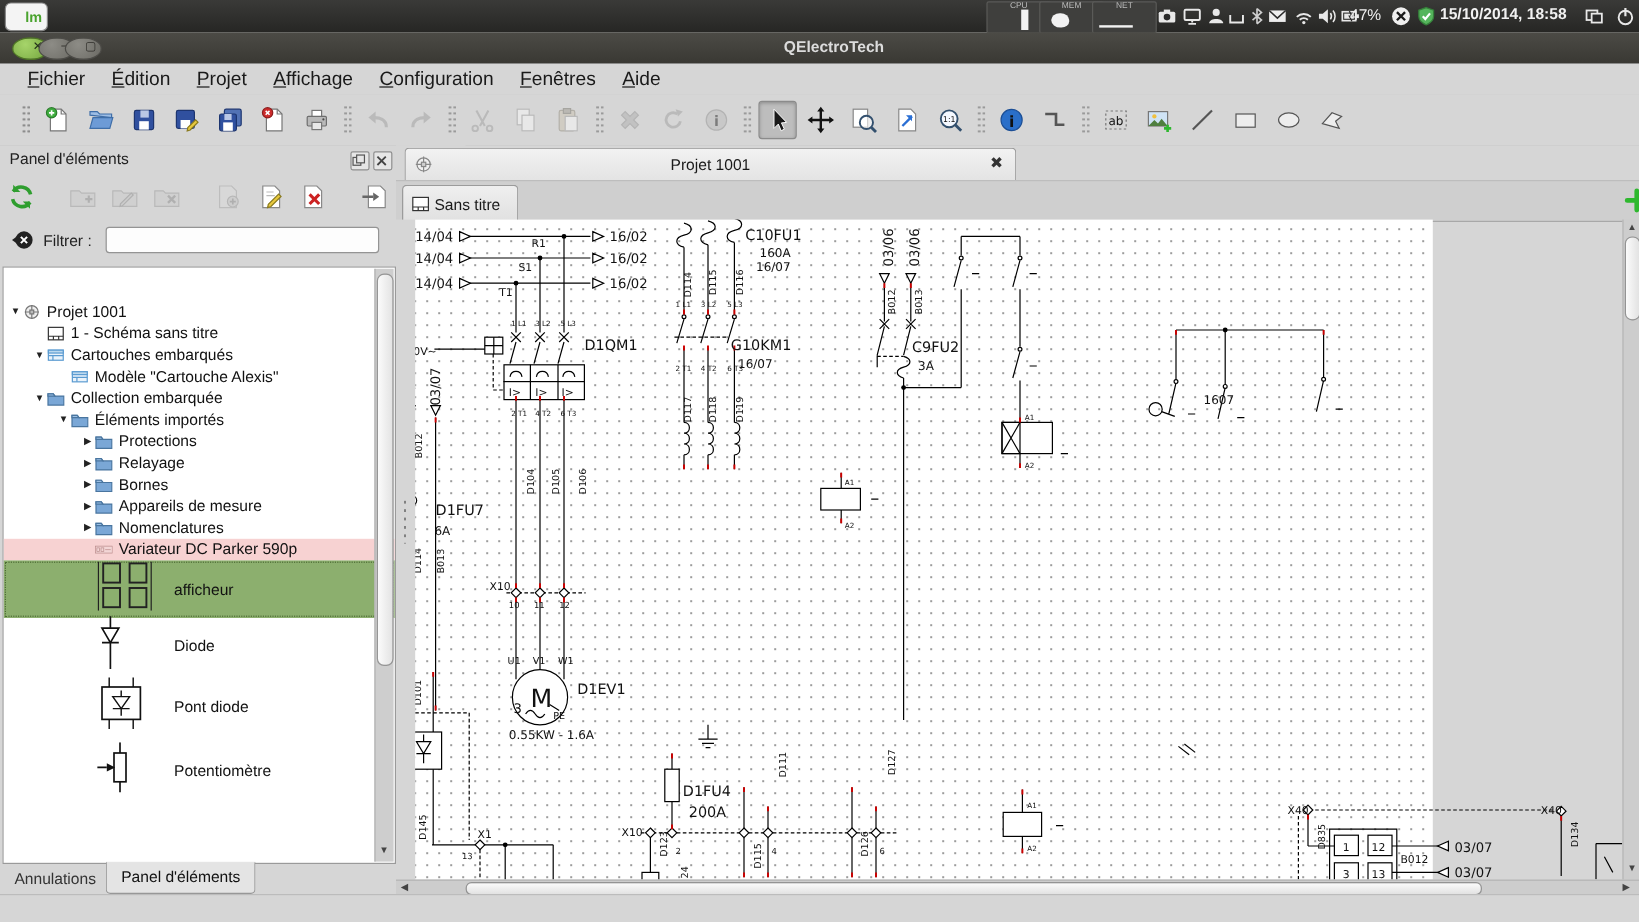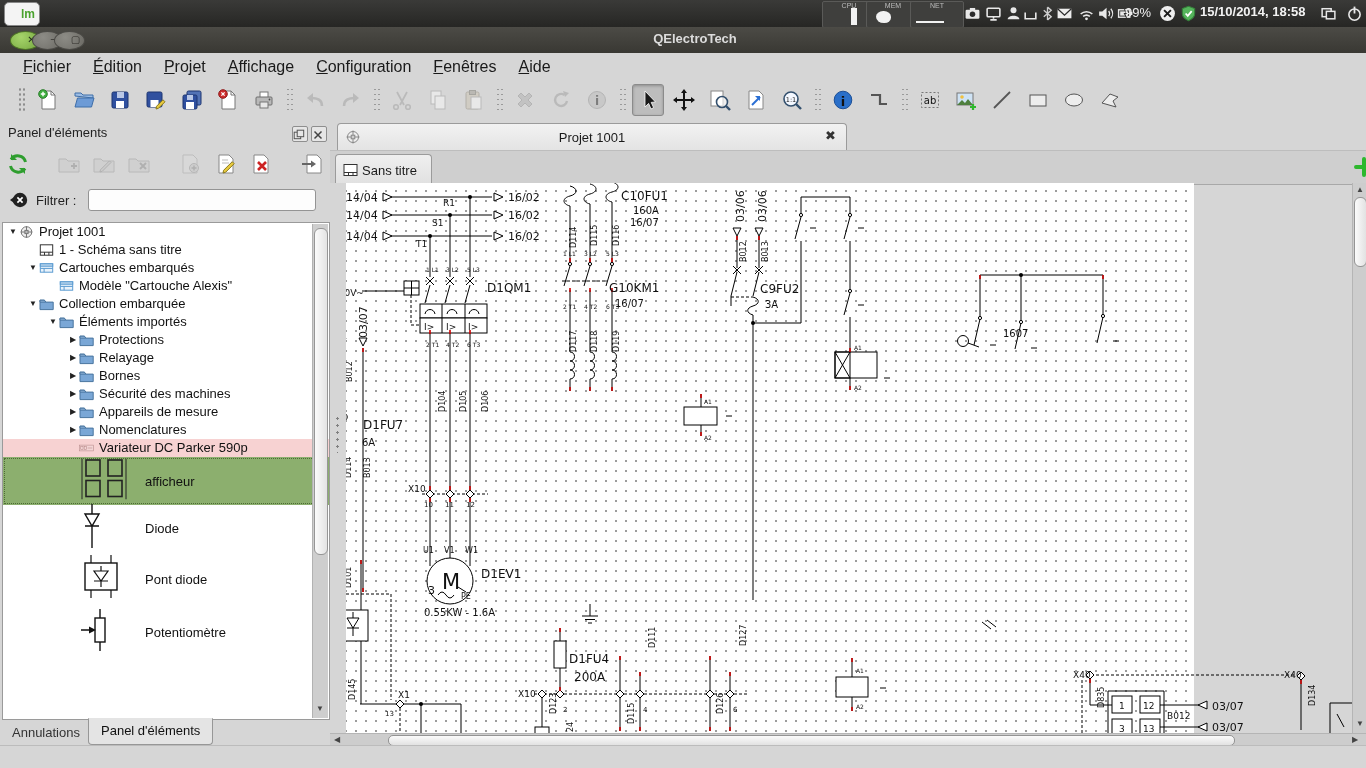--- a/index.html
+++ b/index.html
@@ -158,21 +158,21 @@
           </svg></span>
         <span class="abs tray" style="left: 1308px;"><svg viewBox="0 0 16 16">
             <rect x="2" y="3.5" width="8.5" height="7.5" fill="none" stroke="#e8e8e8" stroke-width="1.4"></rect>
             <rect x="6" y="6" width="8" height="7" fill="#2b2b2b" stroke="#e8e8e8" stroke-width="1.4"></rect>
           </svg></span>
         <span class="abs tray" style="left: 1334px;"><svg viewBox="0 0 16 16">
             <circle cx="8" cy="9" r="5.3" fill="none" stroke="#e8e8e8" stroke-width="1.5"></circle>
             <path d="M8,1.5V8" stroke="#e8e8e8" stroke-width="1.7"></path>
           </svg></span>
       </div>
-    <div class="abs" id="battpct" style="left:1113px;">99%</div>
+    <div class="abs" id="battpct" style="left:1113px;">47%</div>
     <div class="abs" id="sysclock" style="left:1188px;">15/10/2014, 18:58</div>
   </div>
 
   <div class="abs" id="titlebar">
     <div class="abs winbtn" id="btn-close">✕</div>
     <div class="abs winbtn" id="btn-min">−</div>
     <div class="abs winbtn" id="btn-max">▢</div>
     <div class="abs" id="wintitle">QElectroTech</div>
   </div>
 
@@ -439,21 +439,21 @@
       <span id="filter-clear"><svg viewBox="0 0 20 20">
             <path d="M2,10l4,-3v6z" fill="#222"></path>
             <circle cx="12" cy="10" r="7.2" fill="#222"></circle>
             <path d="M9.4,7.4l5.2,5.2 M14.6,7.4l-5.2,5.2" stroke="#fff" stroke-width="1.7"></path>
           </svg></span>
       <span id="filter-label">Filtrer :</span>
       <input id="filter-input" value="" style="">
     </div>
     <div id="tree">
       <div id="tree-rows">
-          <div class="trow" style="padding-left: 4px;"><span class="exp">▼</span><span class="ticon"><svg viewBox="0 0 14 14">
+          <div class="trow" style="padding-left: 4px; margin-top: 28px;"><span class="exp">▼</span><span class="ticon"><svg viewBox="0 0 14 14">
                 <circle cx="7" cy="7" r="5.3" fill="#eee" stroke="#777"></circle>
                 <path d="M7,1.2V12.8 M1.2,7H12.8" stroke="#777"></path>
                 <rect x="5.4" y="5.4" width="3.2" height="3.2" fill="#bbb" stroke="#777"></rect>
               </svg></span><span class="tlabel">Projet 1001</span></div>
           <div class="trow" style="padding-left: 24px;"><span class="exp"></span><span class="ticon"><svg viewBox="0 0 14 14">
                 <rect x="0.8" y="1.8" width="12.4" height="10.4" fill="#fff" stroke="#333"></rect>
                 <path d="M0.8,9.2H13.2 M5,9.2V12.2 M9.4,9.2V12.2" fill="none" stroke="#333"></path>
               </svg></span><span class="tlabel">1 - Schéma sans titre</span></div>
           <div class="trow" style="padding-left: 24px;"><span class="exp">▼</span><span class="ticon"><svg viewBox="0 0 14 14">
                 <rect x="0.8" y="2.8" width="12.4" height="8.4" fill="#eaf3fb" stroke="#5b9bd1"></rect>
@@ -478,24 +478,20 @@
                 <path d="M1,3.2h4.4l1.4,1.9H1z" fill="#9dc0e4" stroke="#49759f"></path>
               </svg></span><span class="tlabel">Protections</span></div>
           <div class="trow" style="padding-left: 64px;"><span class="exp">▶</span><span class="ticon"><svg viewBox="0 0 15 14">
                 <path d="M1,3.2h4.4l1.4,1.9H14.2V12.6H1z" fill="#7aa7d6" stroke="#49759f"></path>
                 <path d="M1,3.2h4.4l1.4,1.9H1z" fill="#9dc0e4" stroke="#49759f"></path>
               </svg></span><span class="tlabel">Relayage</span></div>
           <div class="trow" style="padding-left: 64px;"><span class="exp">▶</span><span class="ticon"><svg viewBox="0 0 15 14">
                 <path d="M1,3.2h4.4l1.4,1.9H14.2V12.6H1z" fill="#7aa7d6" stroke="#49759f"></path>
                 <path d="M1,3.2h4.4l1.4,1.9H1z" fill="#9dc0e4" stroke="#49759f"></path>
               </svg></span><span class="tlabel">Bornes</span></div>
-          <div class="trow" style="padding-left: 64px;"><span class="exp">▶</span><span class="ticon"><svg viewBox="0 0 15 14">
-                <path d="M1,3.2h4.4l1.4,1.9H14.2V12.6H1z" fill="#7aa7d6" stroke="#49759f"></path>
-                <path d="M1,3.2h4.4l1.4,1.9H1z" fill="#9dc0e4" stroke="#49759f"></path>
-              </svg></span><span class="tlabel">Sécurité des machines</span></div>
           <div class="trow" style="padding-left: 64px;"><span class="exp">▶</span><span class="ticon"><svg viewBox="0 0 15 14">
                 <path d="M1,3.2h4.4l1.4,1.9H14.2V12.6H1z" fill="#7aa7d6" stroke="#49759f"></path>
                 <path d="M1,3.2h4.4l1.4,1.9H1z" fill="#9dc0e4" stroke="#49759f"></path>
               </svg></span><span class="tlabel">Appareils de mesure</span></div>
           <div class="trow" style="padding-left: 64px;"><span class="exp">▶</span><span class="ticon"><svg viewBox="0 0 15 14">
                 <path d="M1,3.2h4.4l1.4,1.9H14.2V12.6H1z" fill="#7aa7d6" stroke="#49759f"></path>
                 <path d="M1,3.2h4.4l1.4,1.9H1z" fill="#9dc0e4" stroke="#49759f"></path>
               </svg></span><span class="tlabel">Nomenclatures</span></div>
           <div class="trow pink" style="padding-left: 64px;"><span class="exp"></span><span class="ticon"><svg width="26" height="13" viewBox="0 0 26 13">
                 <rect x="0.8" y="1.5" width="24.4" height="10" fill="#f3d6d6" stroke="#b98a8a"></rect>

